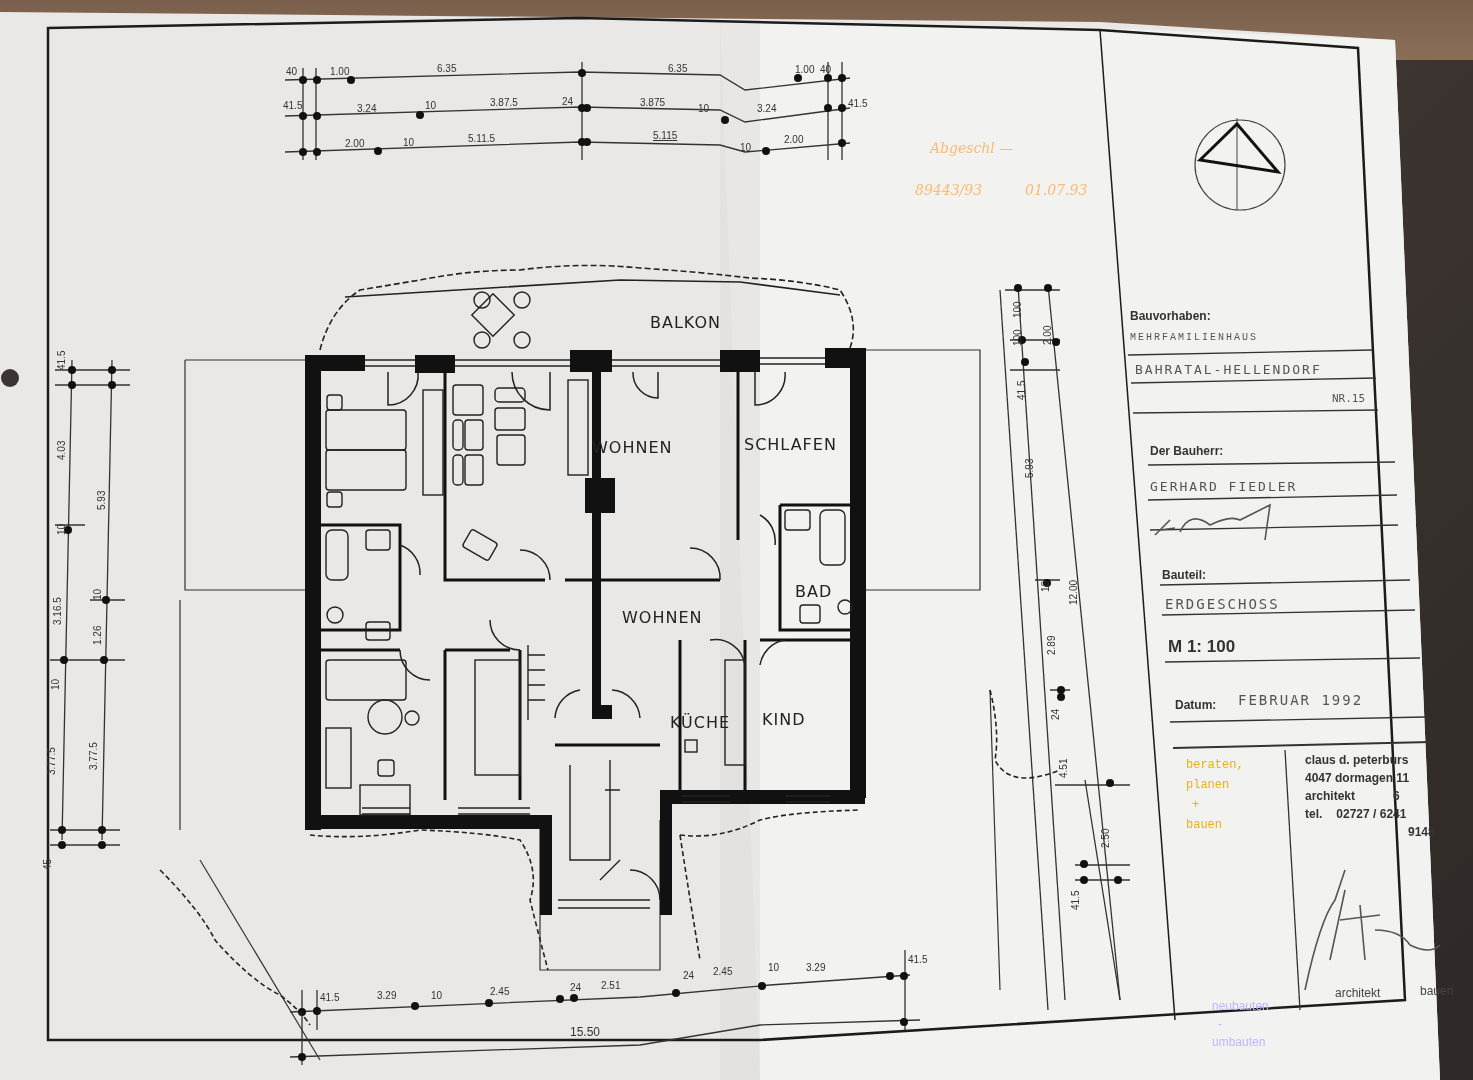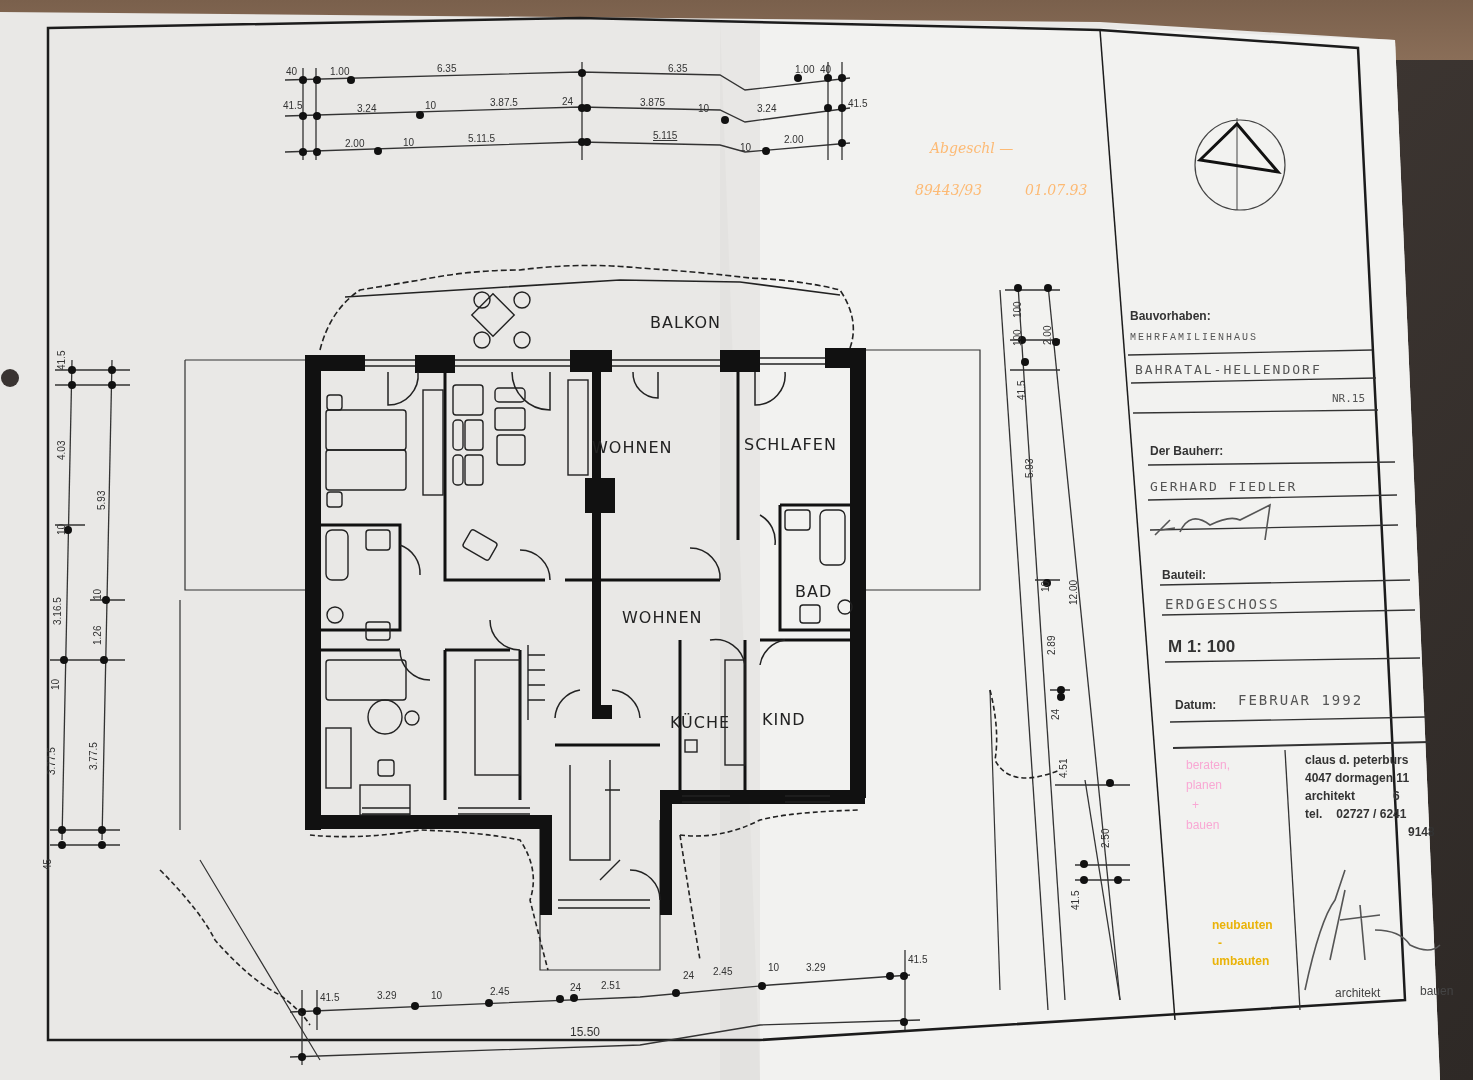--- a/index.html
+++ b/index.html
@@ -355,35 +355,35 @@
   <div class="t stamp" style="left:1135px;top:362px;font-size:13px;">BAHRATAL-HELLENDORF</div>
   <div class="t stamp" style="left:1332px;top:392px;font-size:11px;letter-spacing:0;">NR.15</div>
   <div class="t lbl" style="left:1150px;top:444px;">Der Bauherr:</div>
   <div class="t stamp" style="left:1150px;top:479px;font-size:13px;">GERHARD  FIEDLER</div>
   <div class="t lbl" style="left:1162px;top:568px;">Bauteil:</div>
   <div class="t stamp" style="left:1165px;top:596px;font-size:14px;">ERDGESCHOSS</div>
   <div class="t lbl" style="left:1168px;top:637px;font-size:17px;">M 1: 100</div>
   <div class="t lbl" style="left:1175px;top:698px;">Datum:</div>
   <div class="t stamp" style="left:1238px;top:692px;font-size:14px;">FEBRUAR  1992</div>
 
-  <div class="t" style="left:1186px;top:755px;font-size:12px;color:#f9a8d4;line-height:20px;">
+  <div class="t" style="left:1186px;top:755px;font-size:12px;color:#eab308;line-height:20px;font-family:Liberation Mono, monospace;">
     <div>beraten,</div>
     <div>planen</div>
     <div style="padding-left:6px;">+</div>
     <div>bauen</div>
   </div>
 
   <div class="t" style="left:1305px;top:751px;font-size:12px;font-weight:bold;color:#333;line-height:18px;">
     <div>claus d. peterburs</div>
     <div>4047 dormagen 11</div>
     <div><span>architekt</span><span style="padding-left:38px;">6</span></div>
     <div><span>tel.</span><span style="padding-left:14px;">02727 / 6241</span></div>
     <div style="padding-left:103px;">9148</div>
   </div>
 
-  <div class="t" style="left:1212px;top:916px;font-size:12px;color:#eab308;line-height:18px;font-weight:bold;">
+  <div class="t" style="left:1212px;top:997px;font-size:12px;color:#c4b5fd;line-height:18px;">
     <div>neubauten</div>
     <div style="padding-left:6px;">-</div>
     <div>umbauten</div>
   </div>
   <div class="t" style="left:1335px;top:986px;font-size:12px;color:#444;">architekt</div>
   <div class="t" style="left:1420px;top:984px;font-size:12px;color:#444;">bauen</div>
 </div>
 
 </body></html>

